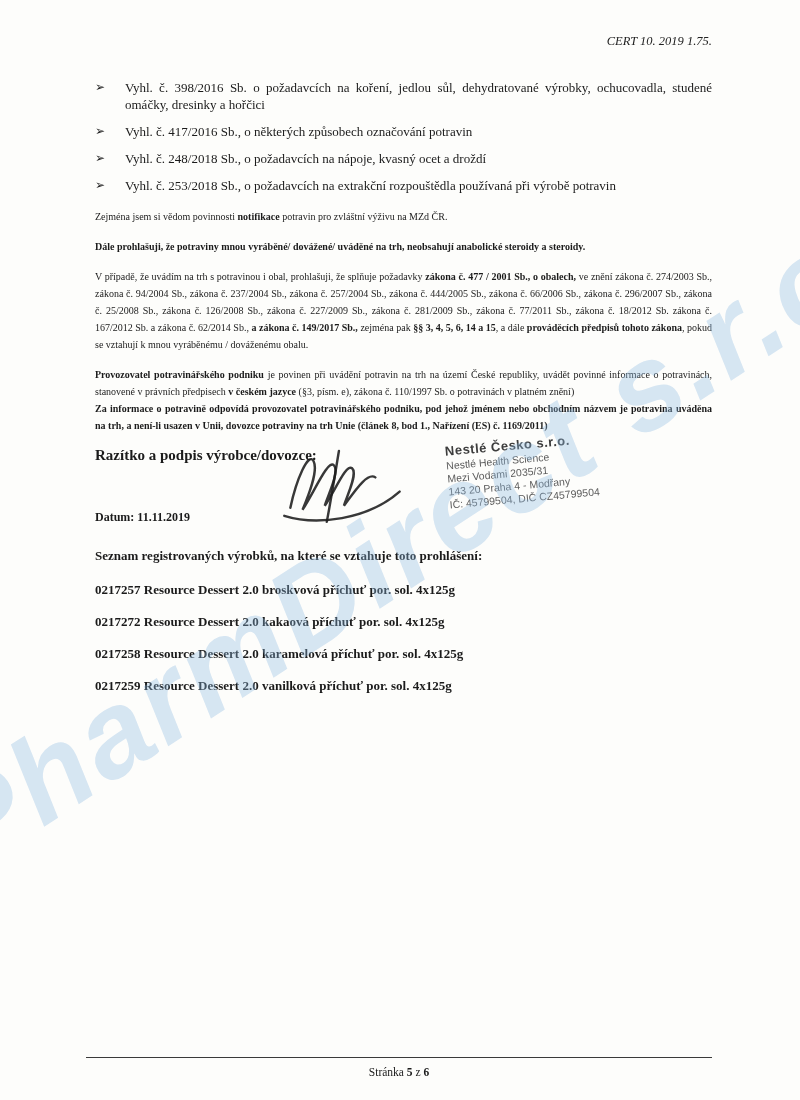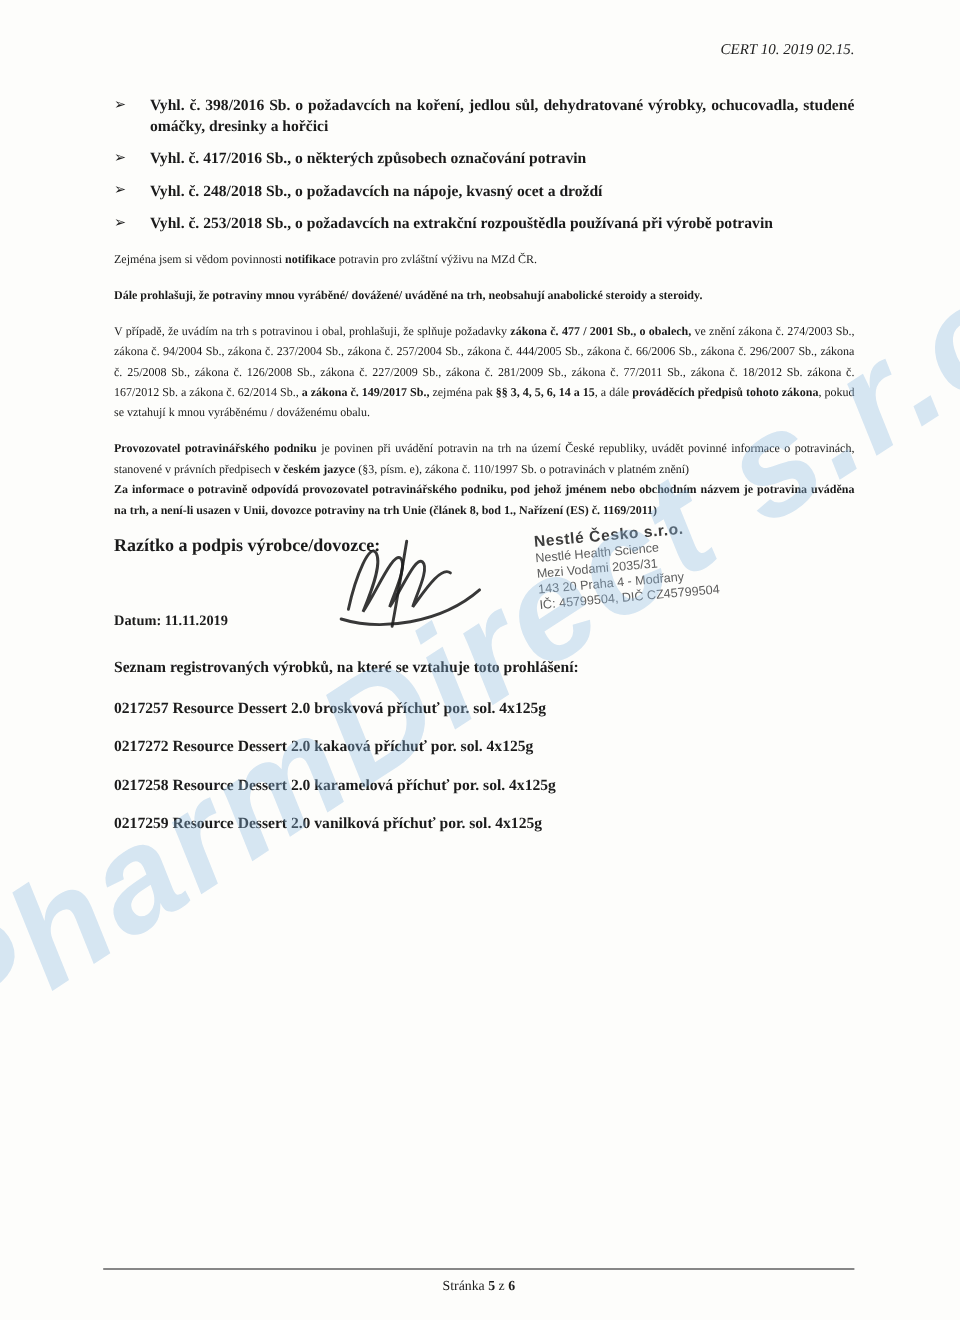--- a/index.html
+++ b/index.html
@@ -10,21 +10,21 @@
     font-family:"Liberation Serif", serif;
   }
   .content { position:relative; padding:34px 88px 0 95px; z-index:1; }
   .cert-header {
     text-align:right; font-style:italic; font-size:12.5px; color:#222;
     margin-bottom:30px;
   }
   .bullets { margin-bottom:14px; }
   .bullet { display:flex; margin-bottom:10px; }
   .marker { width:30px; flex:0 0 30px; font-size:12px; padding-top:1px; color:#222; }
-  .btext { font-weight:bold; font-size:13px; line-height:17px; text-align:justify; flex:1; }
+  .btext { font-weight:normal; font-size:13px; line-height:17px; text-align:justify; flex:1; }
   .para { font-size:10px; line-height:17px; text-align:justify; margin-bottom:13px; }
   .para.heading { text-align:left; margin-top:3px; }
   .para.tight { margin-bottom:0; }
   .para.bold, .products-heading { font-weight:bold; }
   .b { font-weight:bold; }
   .u { text-decoration:underline; }
   .sig-block { position:relative; height:100px; margin-top:8px; }
   .sig-label { font-weight:bold; font-size:15px; }
   .signature { position:absolute; left:185px; top:-2px; width:132px; height:86px; }
   .signature path { stroke:#1c1c1c; stroke-width:2.4; fill:none; stroke-linecap:round; opacity:.88; }
@@ -49,21 +49,21 @@
     font-size:120px; letter-spacing:4px; white-space:nowrap;
     color:rgba(140,185,225,0.35); pointer-events:none; text-align:center;
   }
 </style>
 </head>
 <body>
 
 <div class="page">
   <div class="content">
 
-    <div class="cert-header">CERT 10. 2019 02.15.</div>
+    <div class="cert-header">CERT 10. 2019 1.75.</div>
 
     <div class="bullets">
       <div class="bullet">
         <span class="marker">➢</span>
         <span class="btext">Vyhl. č. 398/2016 Sb. o požadavcích na koření, jedlou sůl, dehydratované výrobky, ochucovadla, studené omáčky, dresinky a hořčici</span>
       </div>
       <div class="bullet">
         <span class="marker">➢</span>
         <span class="btext">Vyhl. č. 417/2016 Sb., o některých způsobech označování potravin</span>
       </div>

